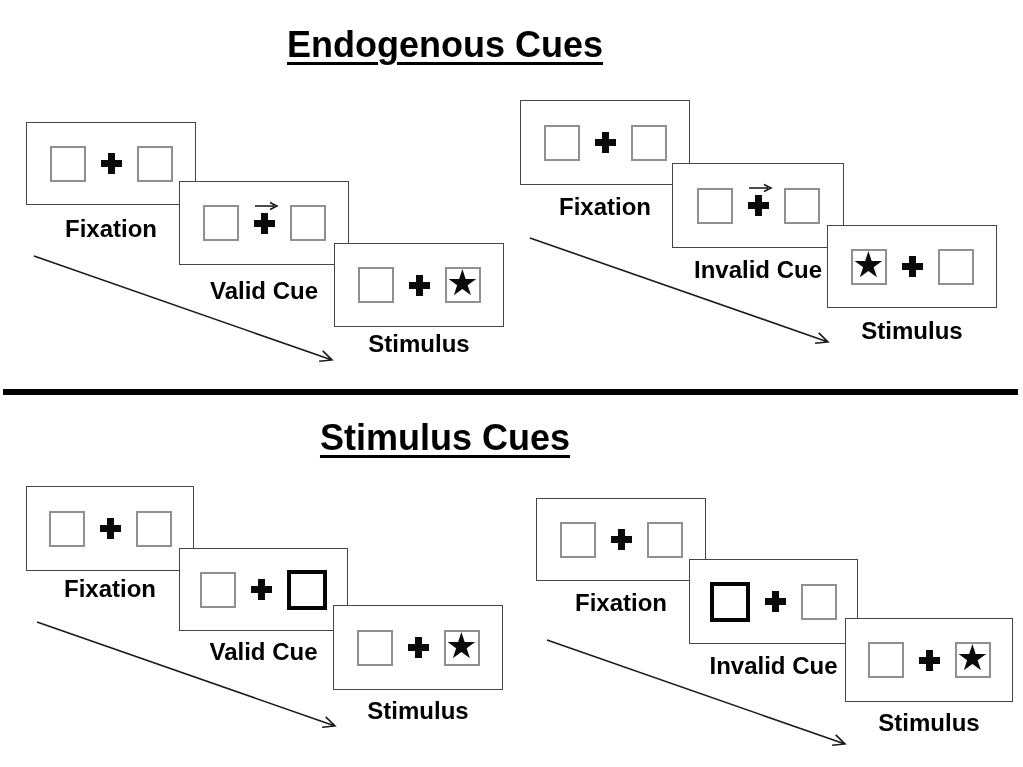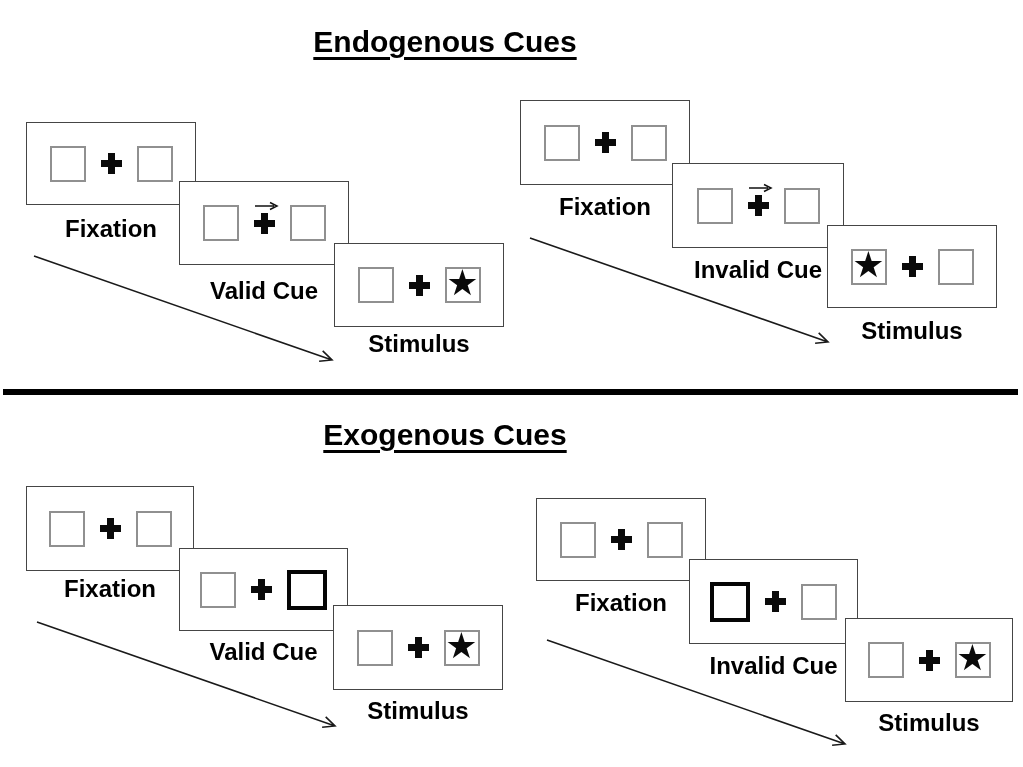--- a/index.html
+++ b/index.html
@@ -2,21 +2,21 @@
 <html><head>
 <meta charset="utf-8">
 <style>
   html,body{margin:0;padding:0;background:#ffffff;}
   body{
     width:1023px;height:767px;position:relative;overflow:hidden;
     font-family:"Liberation Sans", sans-serif;color:#000;
   }
   .title{
     position:absolute;left:0;width:890px;text-align:center;
-    font-size:30px;font-weight:700;line-height:1.1;
+    font-size:36px;font-weight:700;line-height:1.1;
   }
   .title .u{
     text-decoration:underline;
     text-decoration-thickness:3px;
     text-underline-offset:5px;
   }
   .divider{
     position:absolute;left:3px;top:389px;width:1015px;height:6px;background:#000;
   }
   .screen{
@@ -118,21 +118,21 @@
 </div>
 <div class="label" style="left:827px;top:318px;width:170px">Stimulus</div>
 
 <svg class="diag-arrow" style="left:520px;top:228px" width="322" height="128" viewBox="0 0 322 128">
   <path d="M10,10 L308,114 M298.7,104.9 L308,114 L295.1,115.3" fill="none" stroke="#1a1a1a" stroke-width="1.6"></path>
 </svg>
 
 <div class="divider"></div>
 
 <div class="title" style="top:418px">
-  <span class="u">Exogenous Cues</span>
+  <span class="u">Stimulus Cues</span>
 </div>
 
 <div class="screen" style="left:26px;top:486px;width:168px;height:85px;z-index:1">
   <span class="sq"></span>
   <span class="plus"></span>
   <span class="sq"></span>
 </div>
 <div class="label" style="left:26px;top:576px;width:168px">Fixation</div>
 
 <div class="screen" style="left:179px;top:548px;width:169px;height:83px;z-index:2">

